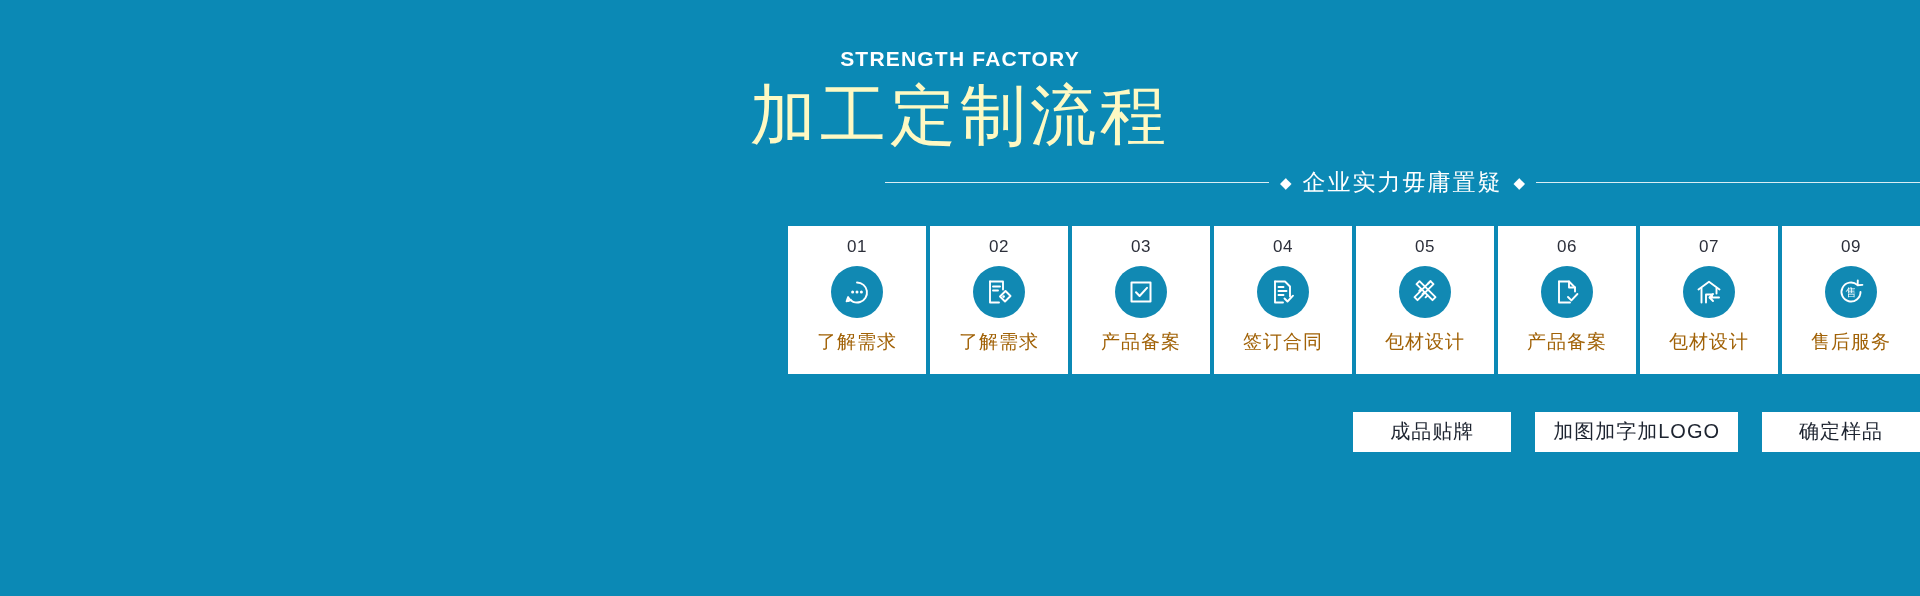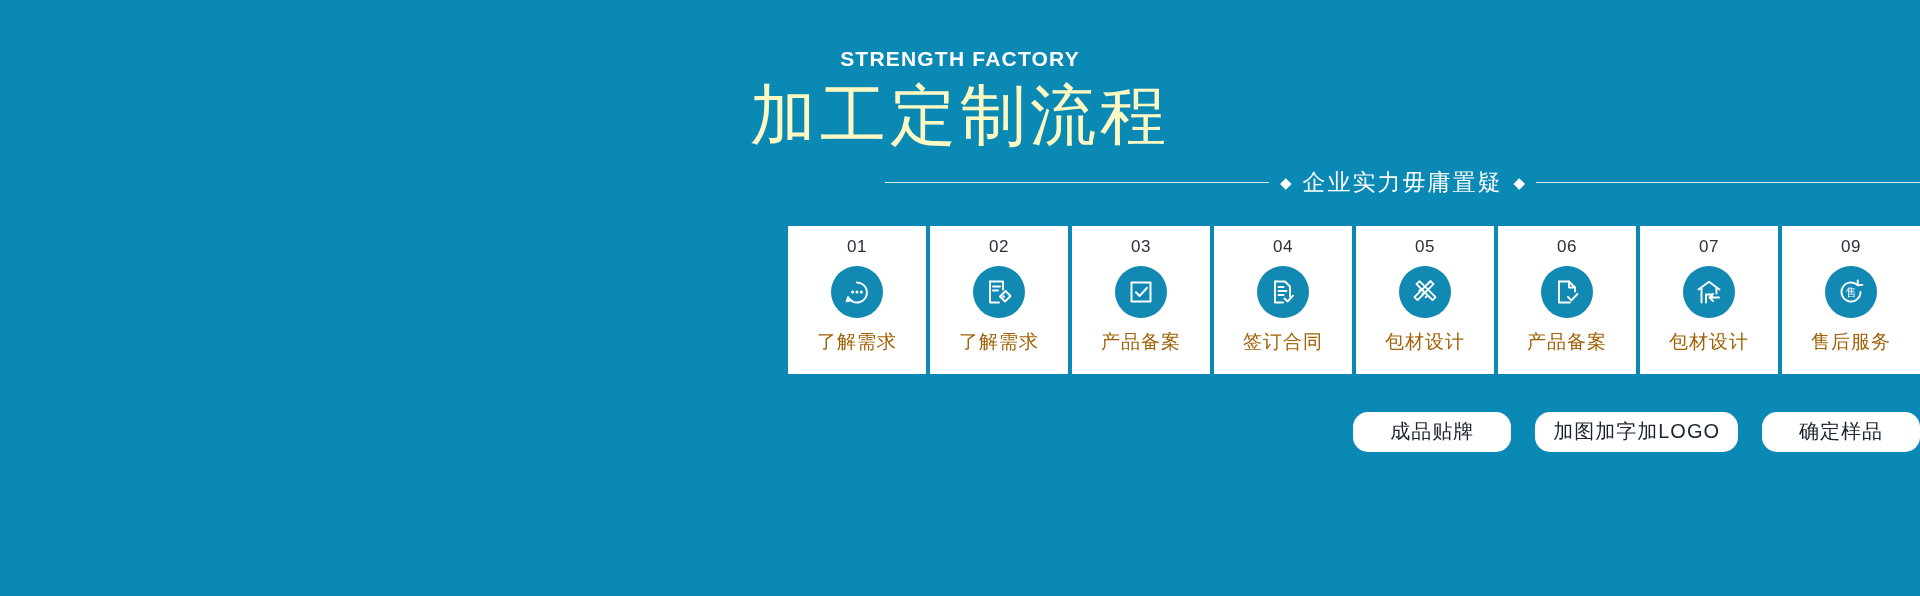--- a/index.html
+++ b/index.html
@@ -112,21 +112,20 @@
     background:#ffffff;
     color:#1d2430;
     height:40px;
     min-width:158px;
     padding:0 18px;
     box-sizing:border-box;
     display:flex;align-items:center;justify-content:center;
     font-size:20px;
     letter-spacing:1px;
     white-space:nowrap;
-    border-radius:15px;
   }
 </style>
 </head>
 <body>
 
 <div class="banner">
 
   <div class="header">
     <p class="eyebrow">STRENGTH FACTORY</p>
     <h1 class="headline">加工定制流程</h1>

